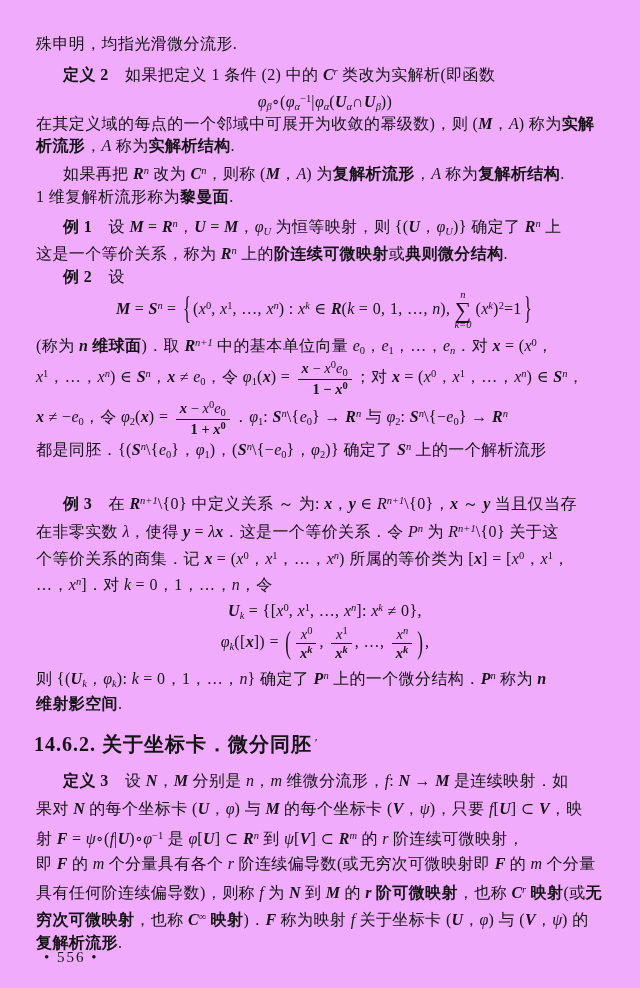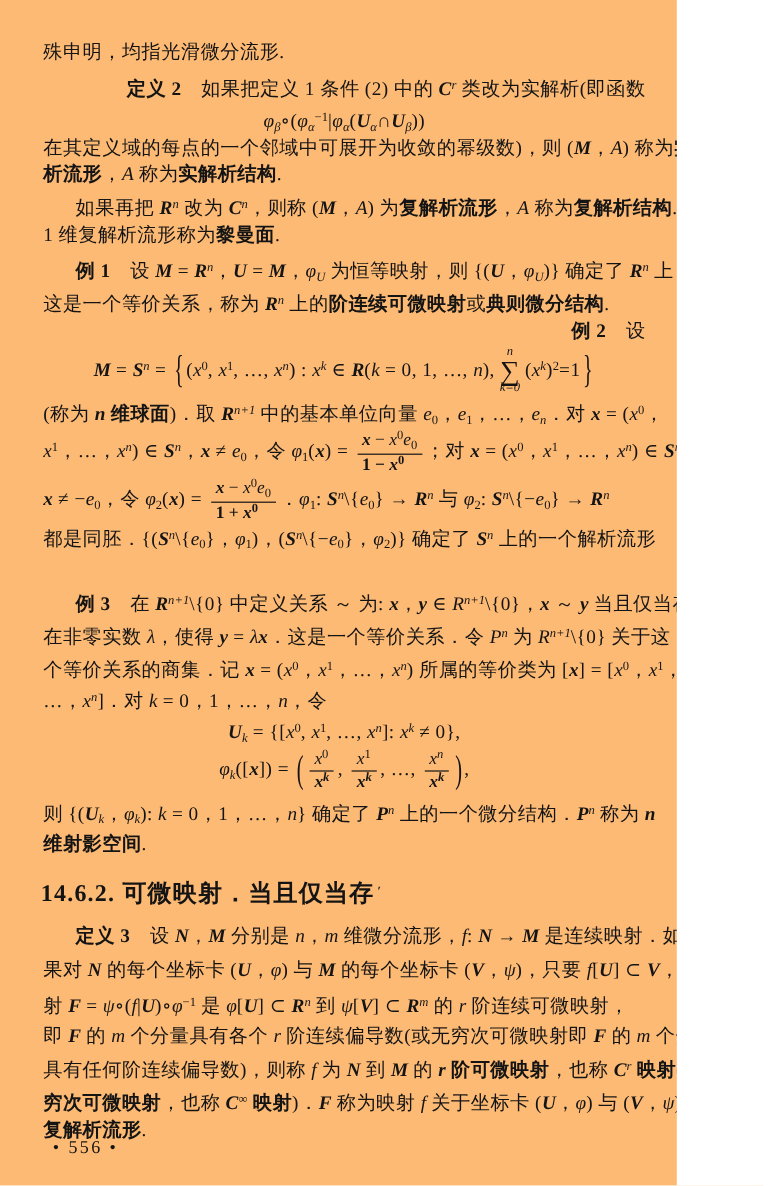--- a/index.html
+++ b/index.html
@@ -1,41 +1,41 @@
 <!DOCTYPE html>
 <html><head>
 <meta charset="utf-8">
 <style>
   html,body{margin:0;padding:0;background:#ffffff;}
   .page{
     position:relative;
-    width:564px;height:988px;
-    background:#fdba74;
+    width:640px;height:988px;
+    background:#f0abfc;
     overflow:hidden;
     font-family:"Liberation Serif","DejaVu Serif",serif;
     color:#141414;
   }
   .line{
     position:absolute;
     left:36px;right:26px;
     font-size:16px;
     line-height:22px;
     letter-spacing:0.4px;
     white-space:nowrap;
   }
-  .indent{left:63px;text-align:right;}
+  .indent{left:63px;}
   .center{text-align:center;}
   .tall{line-height:40px;}
   .b{font-weight:700;}
   .i{font-style:italic;font-family:"Liberation Serif","DejaVu Serif",serif;letter-spacing:0;}
   .sup{font-size:10.5px;vertical-align:5px;letter-spacing:0;}
   .sub{font-size:10.5px;vertical-align:-3px;letter-spacing:0;}
   .frac{
     display:inline-block;vertical-align:middle;
-    text-align:left;font-size:14.5px;line-height:1.15;
+    text-align:right;font-size:14.5px;line-height:1.15;
     margin:0 3px;letter-spacing:0;
   }
   .frac .num{display:block;padding:0 4px;}
   .frac .den{display:block;border-top:1px solid #141414;padding:0 4px;font-weight:bold;}
   .sum{
     display:inline-flex;flex-direction:column;align-items:center;
     vertical-align:middle;line-height:1;font-size:10.5px;
     margin:0 4px;font-style:italic;letter-spacing:0;
   }
   .sum-sigma{font-size:23px;line-height:0.85;font-style:normal;}
@@ -96,21 +96,21 @@
 
   <div class="line center" style="top:597px"><span class="b i">U</span><span class="i sub">k</span><span> = {[</span><span class="i">x</span><span class="sup">0</span><span>, </span><span class="i">x</span><span class="sup">1</span><span>, …, </span><span class="i">x</span><span class="i sup">n</span><span>]: </span><span class="i">x</span><span class="i sup">k</span><span> ≠ 0},</span></div>
 
   <div class="line center tall" style="top:622px">
     <span><span class="i">φ</span><span class="i sub">k</span><span>([</span><span class="b i">x</span><span>]) = </span></span><span class="stretch">(</span><span class="frac"><span class="num"><span class="i">x</span><span class="sup">0</span></span><span class="den"><span class="i">x</span><span class="i sup">k</span></span></span><span><span>, </span></span><span class="frac"><span class="num"><span class="i">x</span><span class="sup">1</span></span><span class="den"><span class="i">x</span><span class="i sup">k</span></span></span><span><span>, …, </span></span><span class="frac"><span class="num"><span class="i">x</span><span class="i sup">n</span></span><span class="den"><span class="i">x</span><span class="i sup">k</span></span></span><span class="stretch">)</span><span><span>,</span></span>
   </div>
 
   <div class="line" style="top:665px"><span>则 {(</span><span class="b i">U</span><span class="i sub">k</span><span>，</span><span class="i">φ</span><span class="i sub">k</span><span>): </span><span class="i">k</span><span> = 0，1，…，</span><span class="i">n</span><span>} 确定了 </span><span class="b i">P</span><span class="i sup">n</span><span> 上的一个微分结构．</span><span class="b i">P</span><span class="i sup">n</span><span> 称为 </span><span class="b i">n</span></div>
   <div class="line" style="top:693px"><span class="b">维射影空间</span><span>.</span></div>
 
-  <div class="heading" style="top:731px"><span>14.6.2. 可微映射．当且仅当存</span><span class="sup"> ′</span></div>
+  <div class="heading" style="top:731px"><span>14.6.2. 关于坐标卡．微分同胚</span><span class="sup"> ′</span></div>
 
   <div class="line indent" style="top:770px"><span class="b">定义 3</span><span>　设 </span><span class="b i">N</span><span>，</span><span class="b i">M</span><span> 分别是 </span><span class="i">n</span><span>，</span><span class="i">m</span><span> 维微分流形，</span><span class="i">f</span><span>: </span><span class="b i">N</span><span> → </span><span class="b i">M</span><span> 是连续映射．如</span></div>
   <div class="line" style="top:798px"><span>果对 </span><span class="b i">N</span><span> 的每个坐标卡 (</span><span class="b i">U</span><span>，</span><span class="i">φ</span><span>) 与 </span><span class="b i">M</span><span> 的每个坐标卡 (</span><span class="b i">V</span><span>，</span><span class="i">ψ</span><span>)，只要 </span><span class="i">f</span><span>[</span><span class="b i">U</span><span>] ⊂ </span><span class="b i">V</span><span>，映</span></div>
   <div class="line" style="top:825px"><span>射 </span><span class="b i">F</span><span> = </span><span class="i">ψ</span><span>∘(</span><span class="i">f</span><span>|</span><span class="b i">U</span><span>)∘</span><span class="i">φ</span><span class="sup">−1</span><span> 是 </span><span class="i">φ</span><span>[</span><span class="b i">U</span><span>] ⊂ </span><span class="b i">R</span><span class="i sup">n</span><span> 到 </span><span class="i">ψ</span><span>[</span><span class="b i">V</span><span>] ⊂ </span><span class="b i">R</span><span class="i sup">m</span><span> 的 </span><span class="i">r</span><span> 阶连续可微映射，</span></div>
   <div class="line" style="top:853px"><span>即 </span><span class="b i">F</span><span> 的 </span><span class="i">m</span><span> 个分量具有各个 </span><span class="i">r</span><span> 阶连续偏导数(或无穷次可微映射即 </span><span class="b i">F</span><span> 的 </span><span class="i">m</span><span> 个分量</span></div>
   <div class="line" style="top:879px"><span>具有任何阶连续偏导数)，则称 </span><span class="i">f</span><span> 为 </span><span class="b i">N</span><span> 到 </span><span class="b i">M</span><span> 的 </span><span class="b i">r</span><span> </span><span class="b">阶可微映射</span><span>，也称 </span><span class="b i">C</span><span class="i sup">r</span><span> </span><span class="b">映射</span><span>(或</span><span class="b">无</span></div>
   <div class="line" style="top:906px"><span class="b">穷次可微映射</span><span>，也称 </span><span class="b i">C</span><span class="sup">∞</span><span> </span><span class="b">映射</span><span>)．</span><span class="b i">F</span><span> 称为映射 </span><span class="i">f</span><span> 关于坐标卡 (</span><span class="b i">U</span><span>，</span><span class="i">φ</span><span>) 与 (</span><span class="b i">V</span><span>，</span><span class="i">ψ</span><span>) 的</span></div>
   <div class="line" style="top:932px"><span class="b">复解析流形</span><span>.</span></div>
 
   <div class="pagenum" style="top:949px">• 556 •</div>

